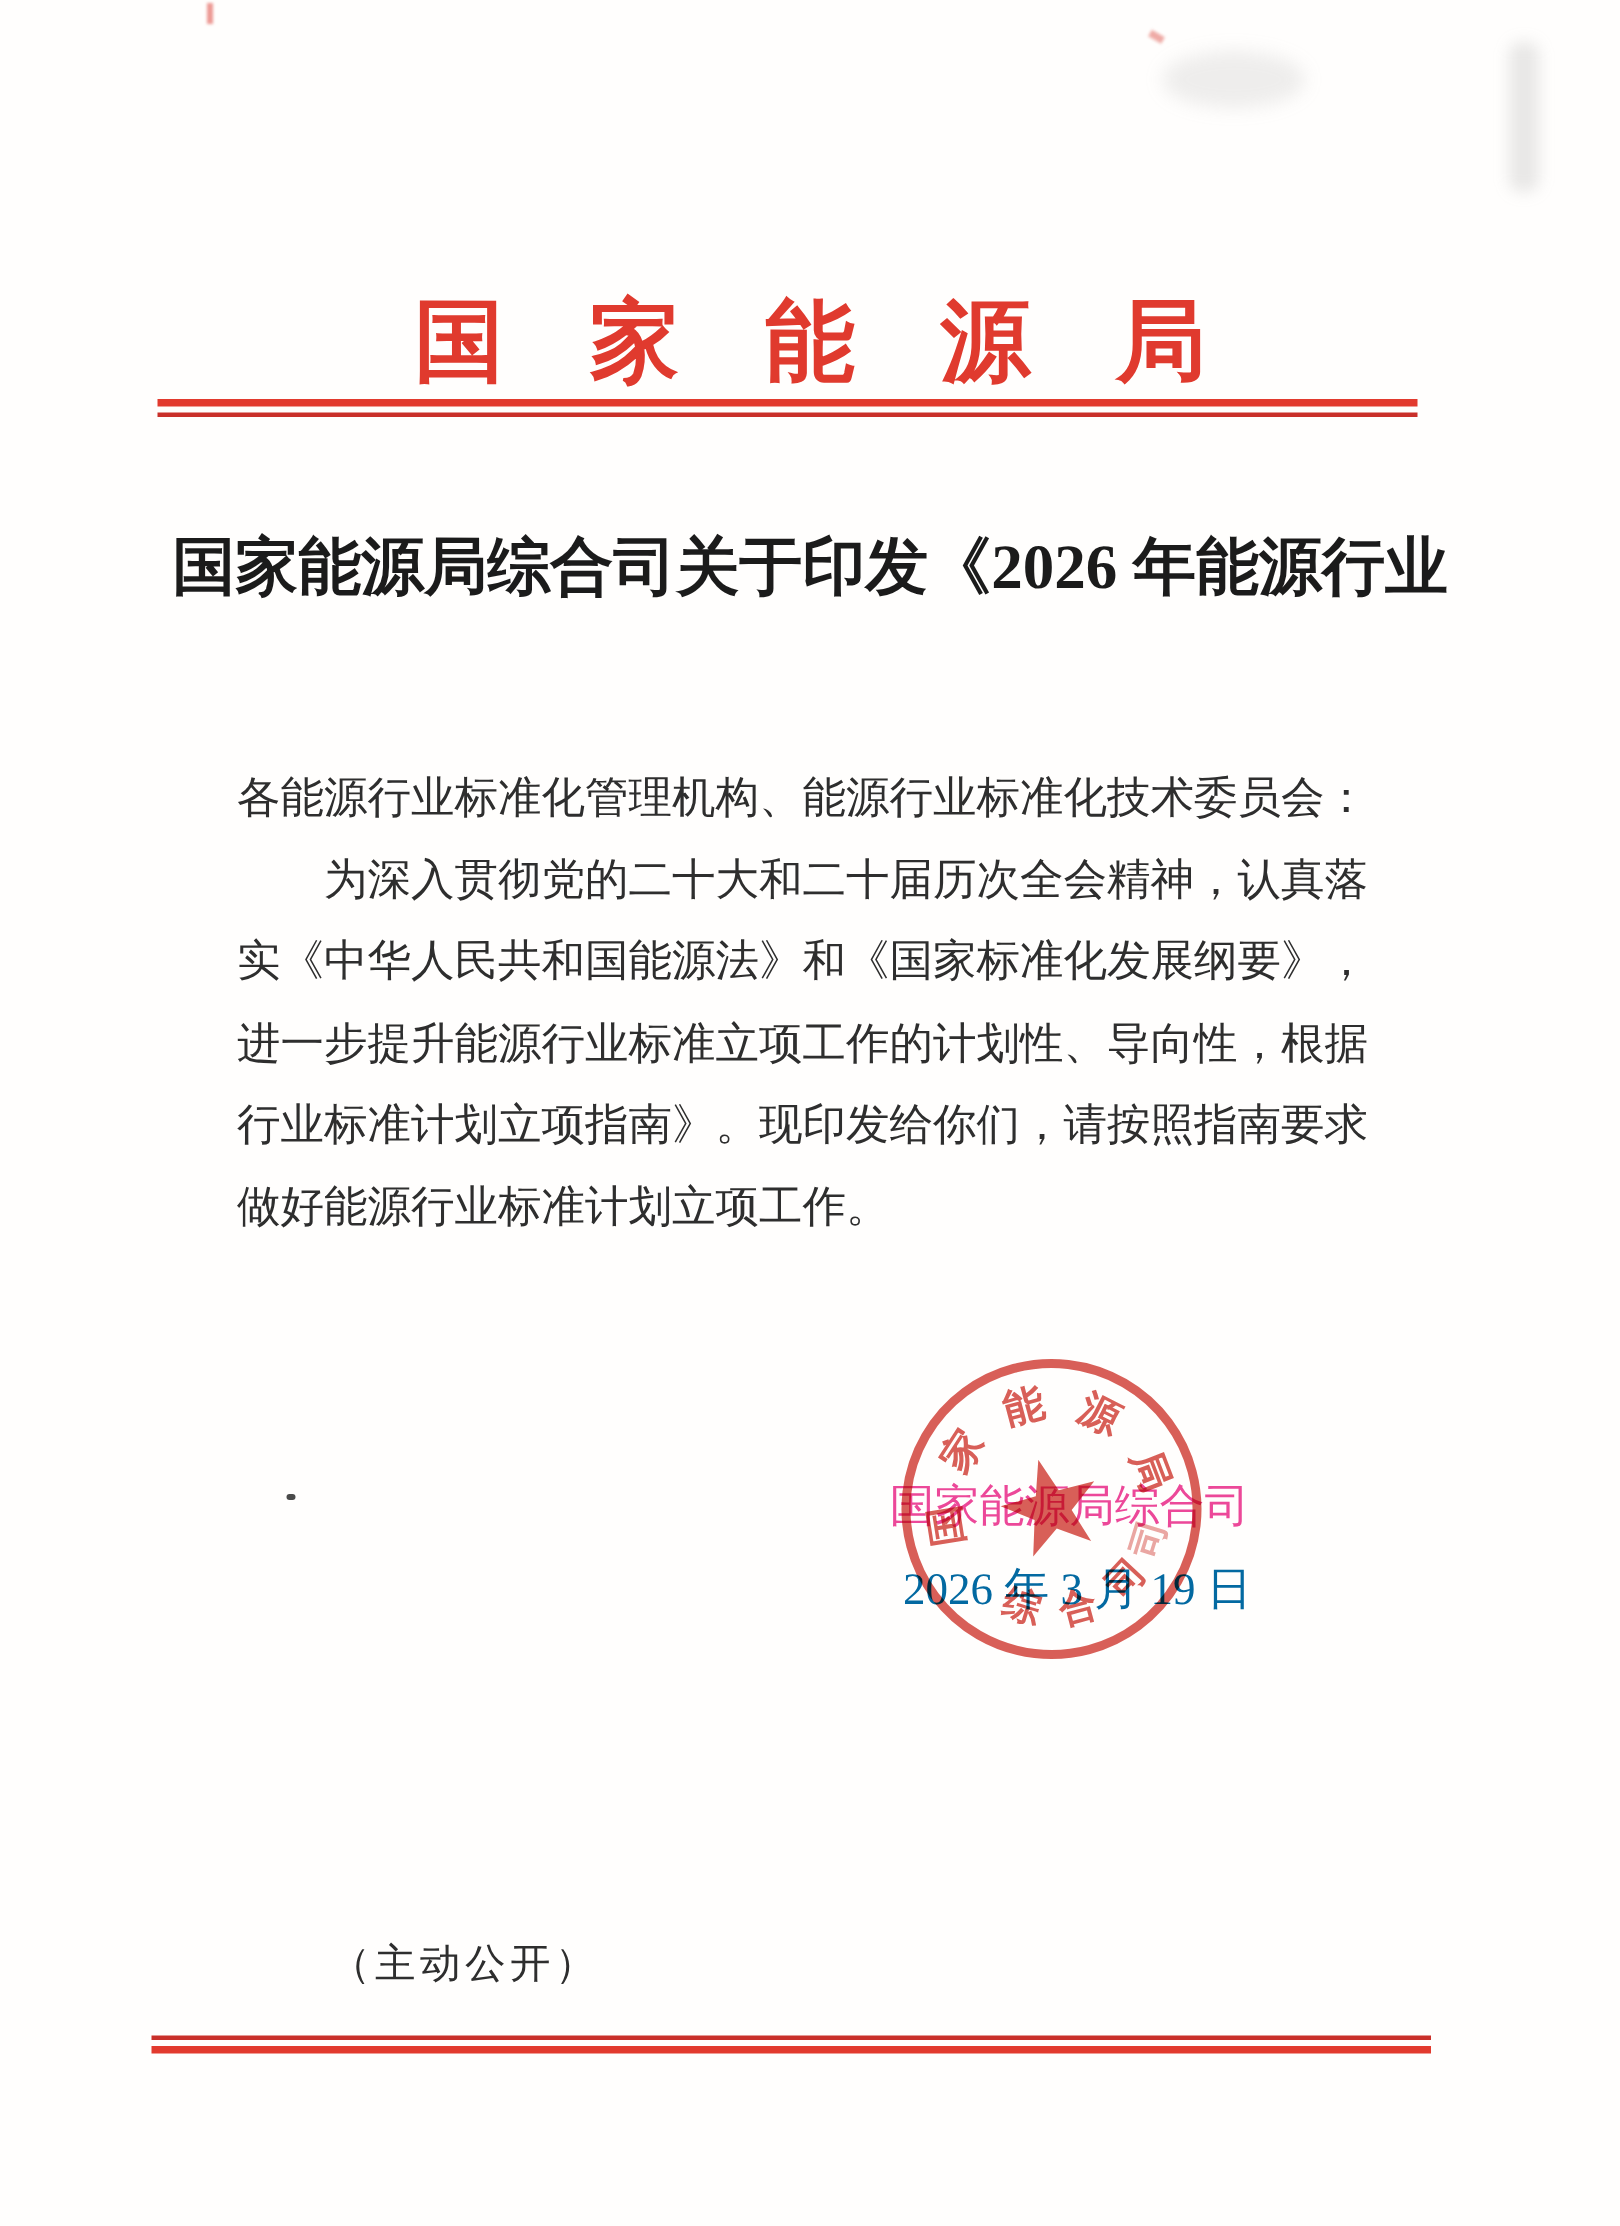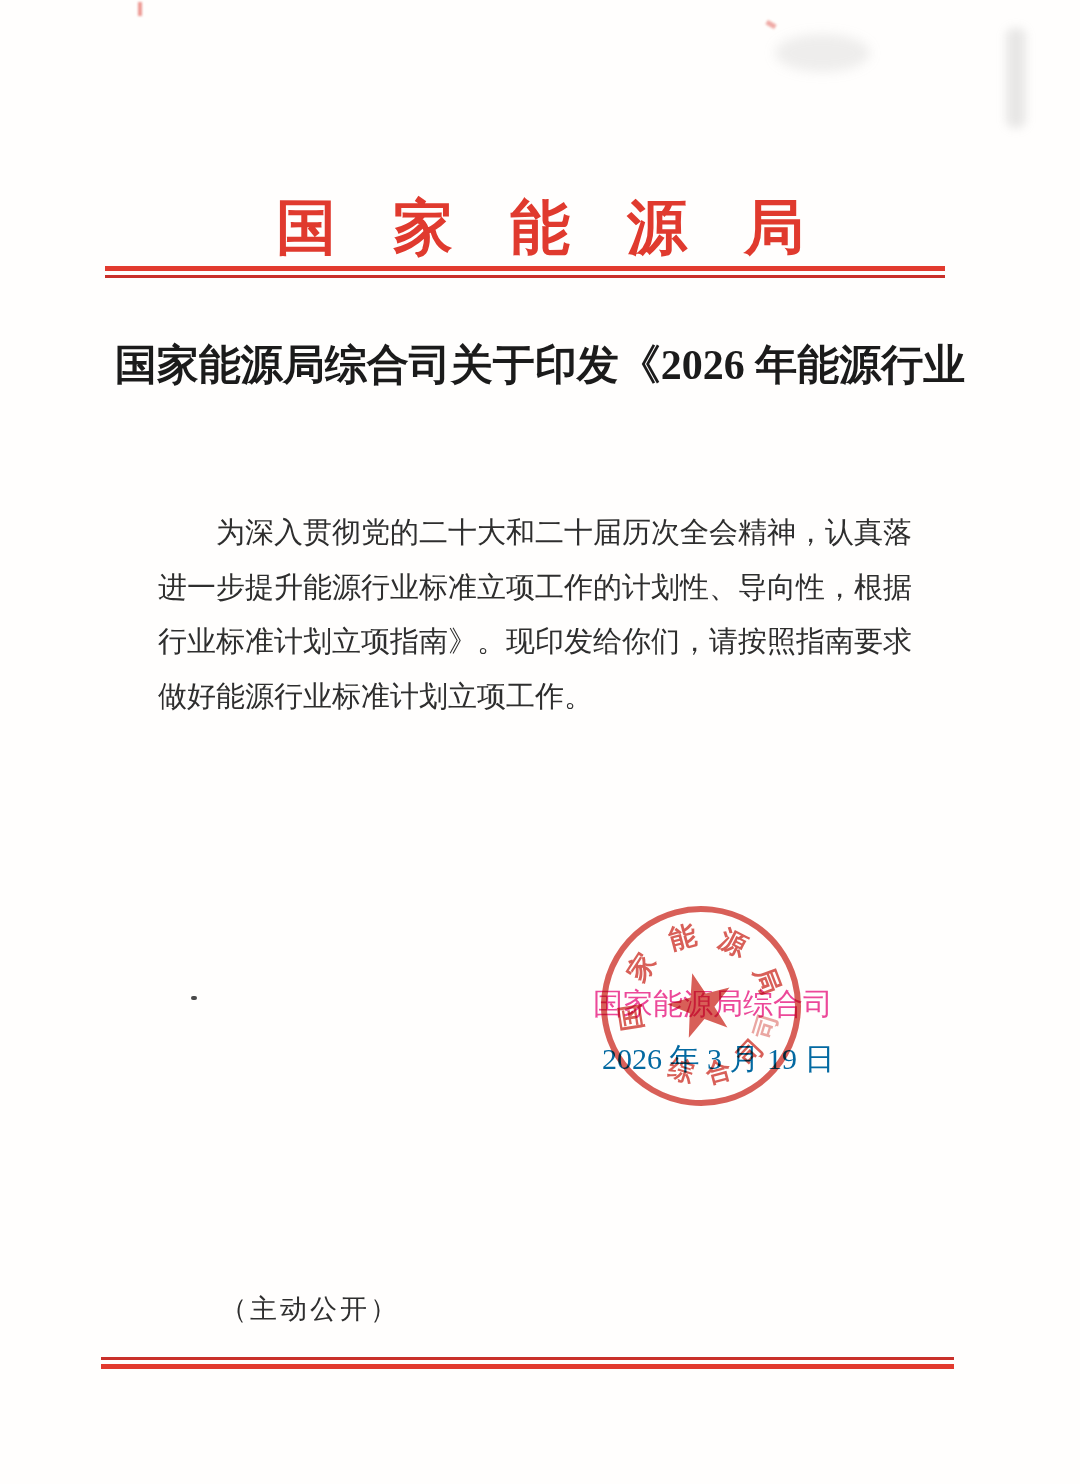--- a/index.html
+++ b/index.html
@@ -15,21 +15,21 @@
     font-size:60px;font-weight:bold;
     letter-spacing:57px;padding-left:57px;box-sizing:border-box;
     white-space:nowrap;
   }
   .rule-top{position:absolute;top:266px;left:105px;width:840px;}
   .rule-top .thick{height:5px;background:#e23a2e;}
   .rule-top .gap{height:4px;}
   .rule-top .thin{height:3px;background:#c9302a;}
   
   .doc-title{
-    position:absolute;top:337px;left:0;width:1080px;margin:0;
+    position:absolute;top:351px;left:0;width:1080px;margin:0;
     text-align:center;color:#1b1b1b;
     font-size:42px;font-weight:bold;line-height:57px;
   }
   
   .body-text{
     position:absolute;top:505px;left:158px;width:750px;
     color:#2e2e2e;font-size:29px;
   }
   .body-line{
     height:54.6px;line-height:54.6px;white-space:nowrap;
@@ -103,21 +103,23 @@
     <div class="thick"></div>
     <div class="gap"></div>
     <div class="thin"></div>
   </div>
 
   <h1 class="doc-title">
     <span>国家能源局综合司关于印发《2026 年能源行业</span><br>
   </h1>
 
   <div class="body-text">
+    <div class="body-line">各能源行业标准化管理机构、能源行业标准化技术委员会：</div>
     <div class="body-line indent">为深入贯彻党的二十大和二十届历次全会精神，认真落</div>
+    <div class="body-line">实《中华人民共和国能源法》和《国家标准化发展纲要》，</div>
     <div class="body-line">进一步提升能源行业标准立项工作的计划性、导向性，根据</div>
     <div class="body-line">行业标准计划立项指南》。现印发给你们，请按照指南要求</div>
     <div class="body-line last">做好能源行业标准计划立项工作。</div>
   </div>
 
   <div class="sig-org">国家能源局综合司</div>
   <div class="sig-date">2026 年 3 月 19 日</div>
 
   <div class="stamp">
     <svg viewBox="0 0 212 212" xmlns="http://www.w3.org/2000/svg">

